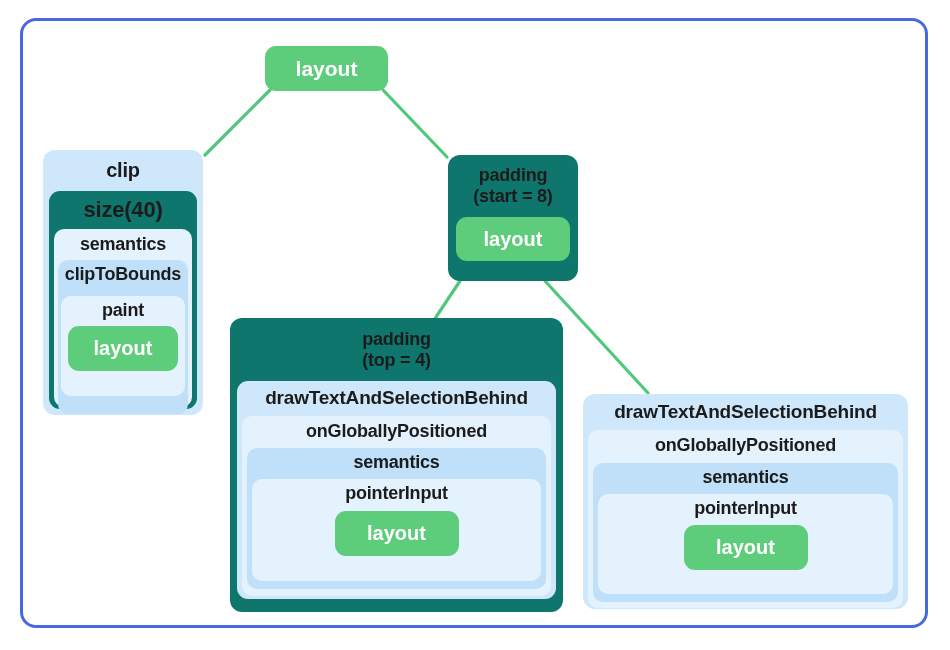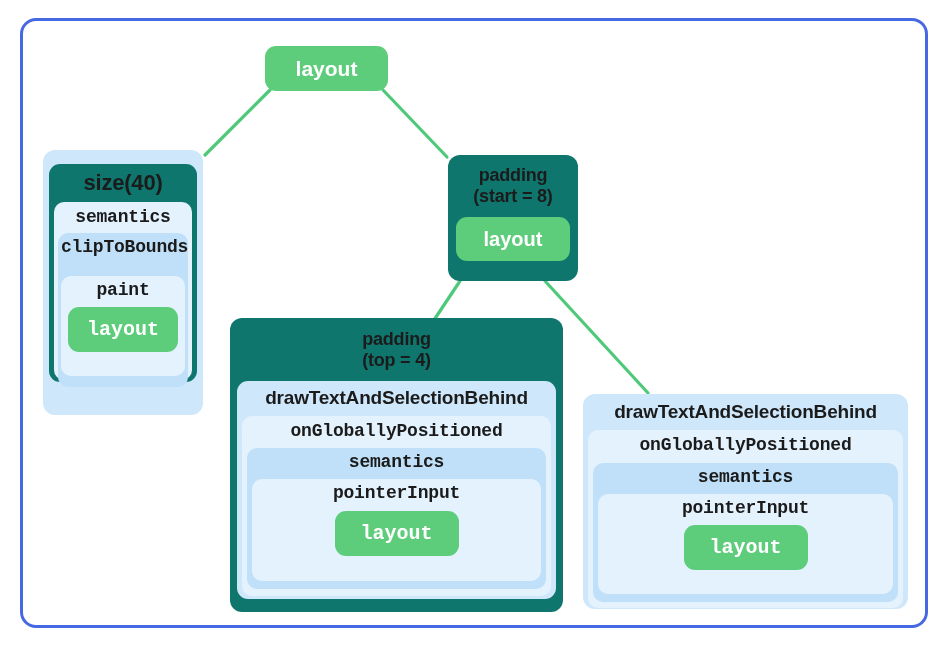--- a/index.html
+++ b/index.html
@@ -46,21 +46,21 @@
     box-sizing: border-box;
     border-radius: 12px;
     text-align: center;
   }
   .modifier {
     background: #cfe7fa;
   }
   .modifier.shade-a { background: #cfe7fa; }
   .modifier.shade-b { background: #0f766e; }
   .modifier.shade-c { background: #bfe0f8; }
-  .modifier.shade-d { background: #e4f2fe; font-family: Liberation Mono, monospace; }
+  .modifier.shade-d { background: #e4f2fe; }
   .label {
     color: #1b1b1b;
     font-weight: bold;
     line-height: 1.18;
     white-space: pre-line;
     letter-spacing: -0.2px;
   }
   .layout-box {
     background: #5ecd7b;
     border-radius: 11px;
@@ -114,21 +114,21 @@
     margin: 5px 0 0 0;
     width: 130px;
     height: 154px;
     border-radius: 10px;
     padding: 3px 3px 7px 3px;
     box-sizing: border-box;
   }
   #ctb > .label { font-size: 18px; padding-top: 1px; }
   #paint {
     position: relative;
-    margin: 18px 0 0 0;
+    margin: 11px 0 0 0;
     width: 124px;
     height: 100px;
     border-radius: 10px;
     padding: 3px 4px 7px 4px;
     box-sizing: border-box;
   }
   #paint > .label { font-size: 18px; padding-top: 1px; }
   #clip-layout {
     position: relative;
     margin: 5px auto 0 auto;
@@ -272,20 +272,21 @@
     <line x1="383" y1="90" x2="447" y2="157" stroke="#4ec97a" stroke-width="3.2" stroke-linecap="round"></line>
 
     <line x1="460" y1="281" x2="434" y2="320" stroke="#4ec97a" stroke-width="3.2" stroke-linecap="round"></line>
 
     <line x1="545" y1="281" x2="648" y2="393" stroke="#4ec97a" stroke-width="3.2" stroke-linecap="round"></line>
   </svg>
 
   <div class="node layout-box" id="root-layout">layout</div>
 
   <div class="node modifier shade-a" id="clip-chain">
+    <div class="label">clip</div>
 
     <div class="modifier shade-b" id="size40">
       <div class="label">size(40)</div>
 
       <div class="modifier shade-d" id="sem1">
         <div class="label">semantics</div>
 
         <div class="modifier shade-c" id="ctb">
           <div class="label">clipToBounds</div>
 

